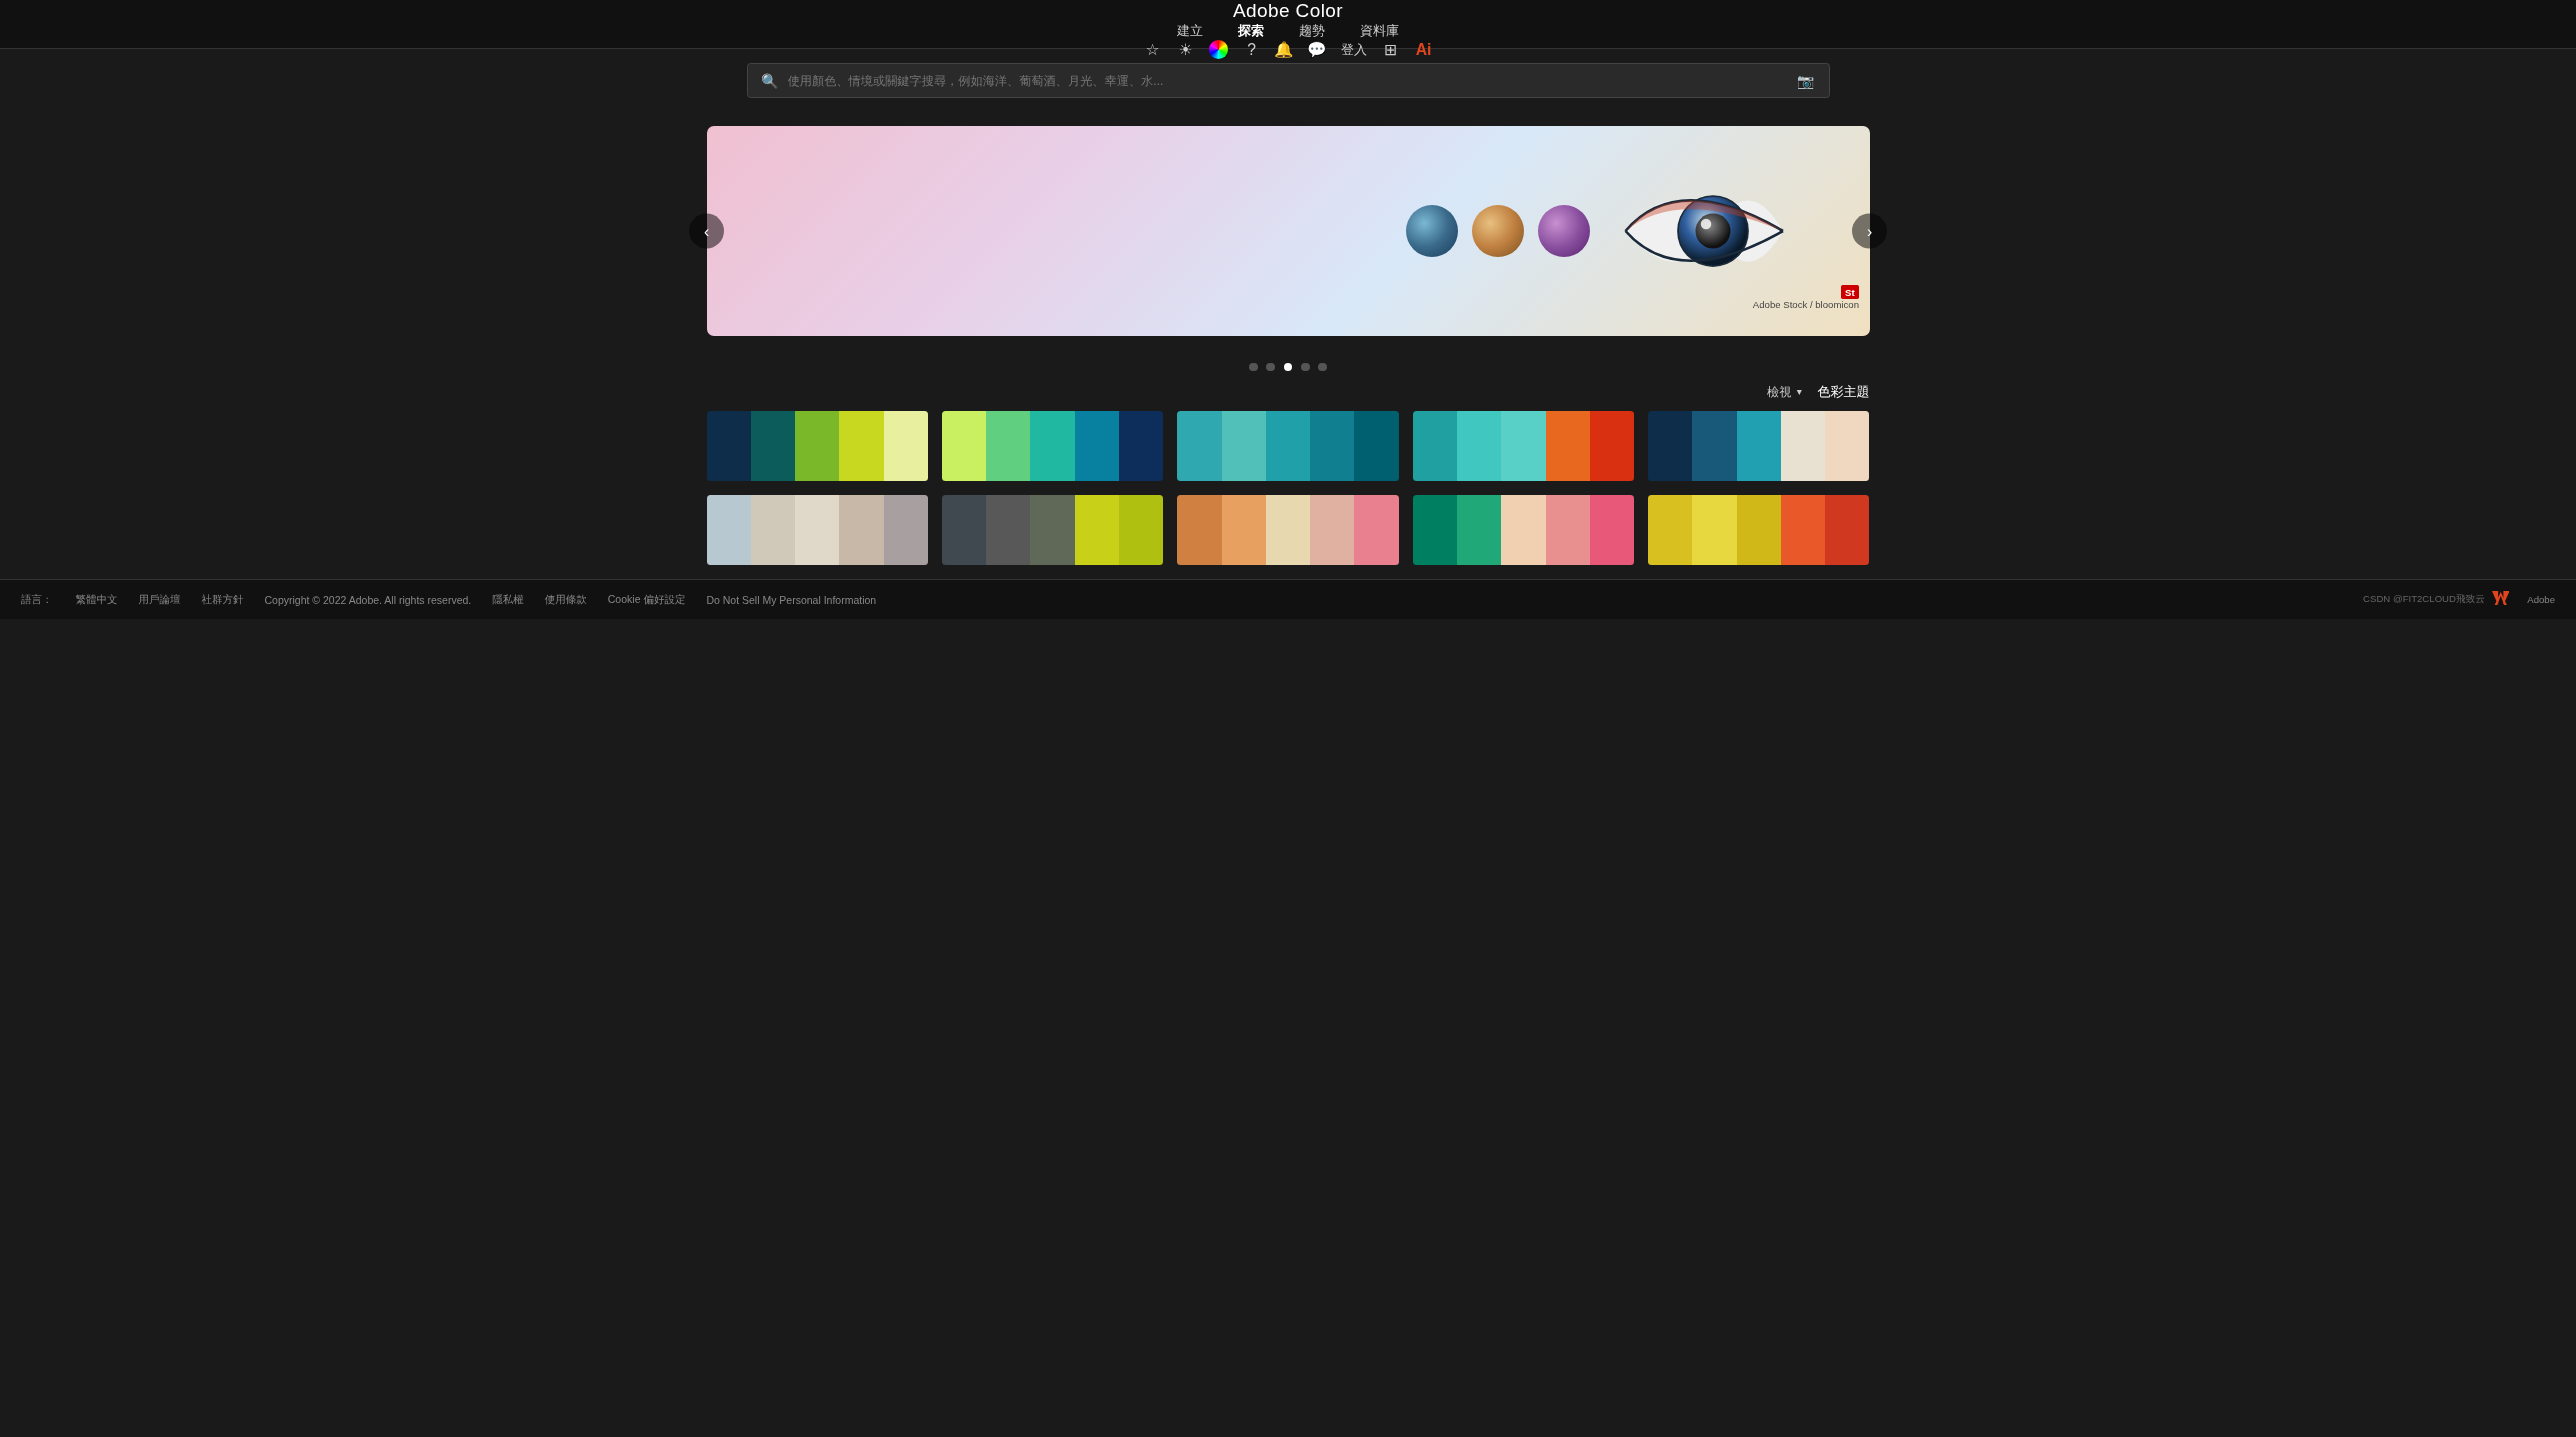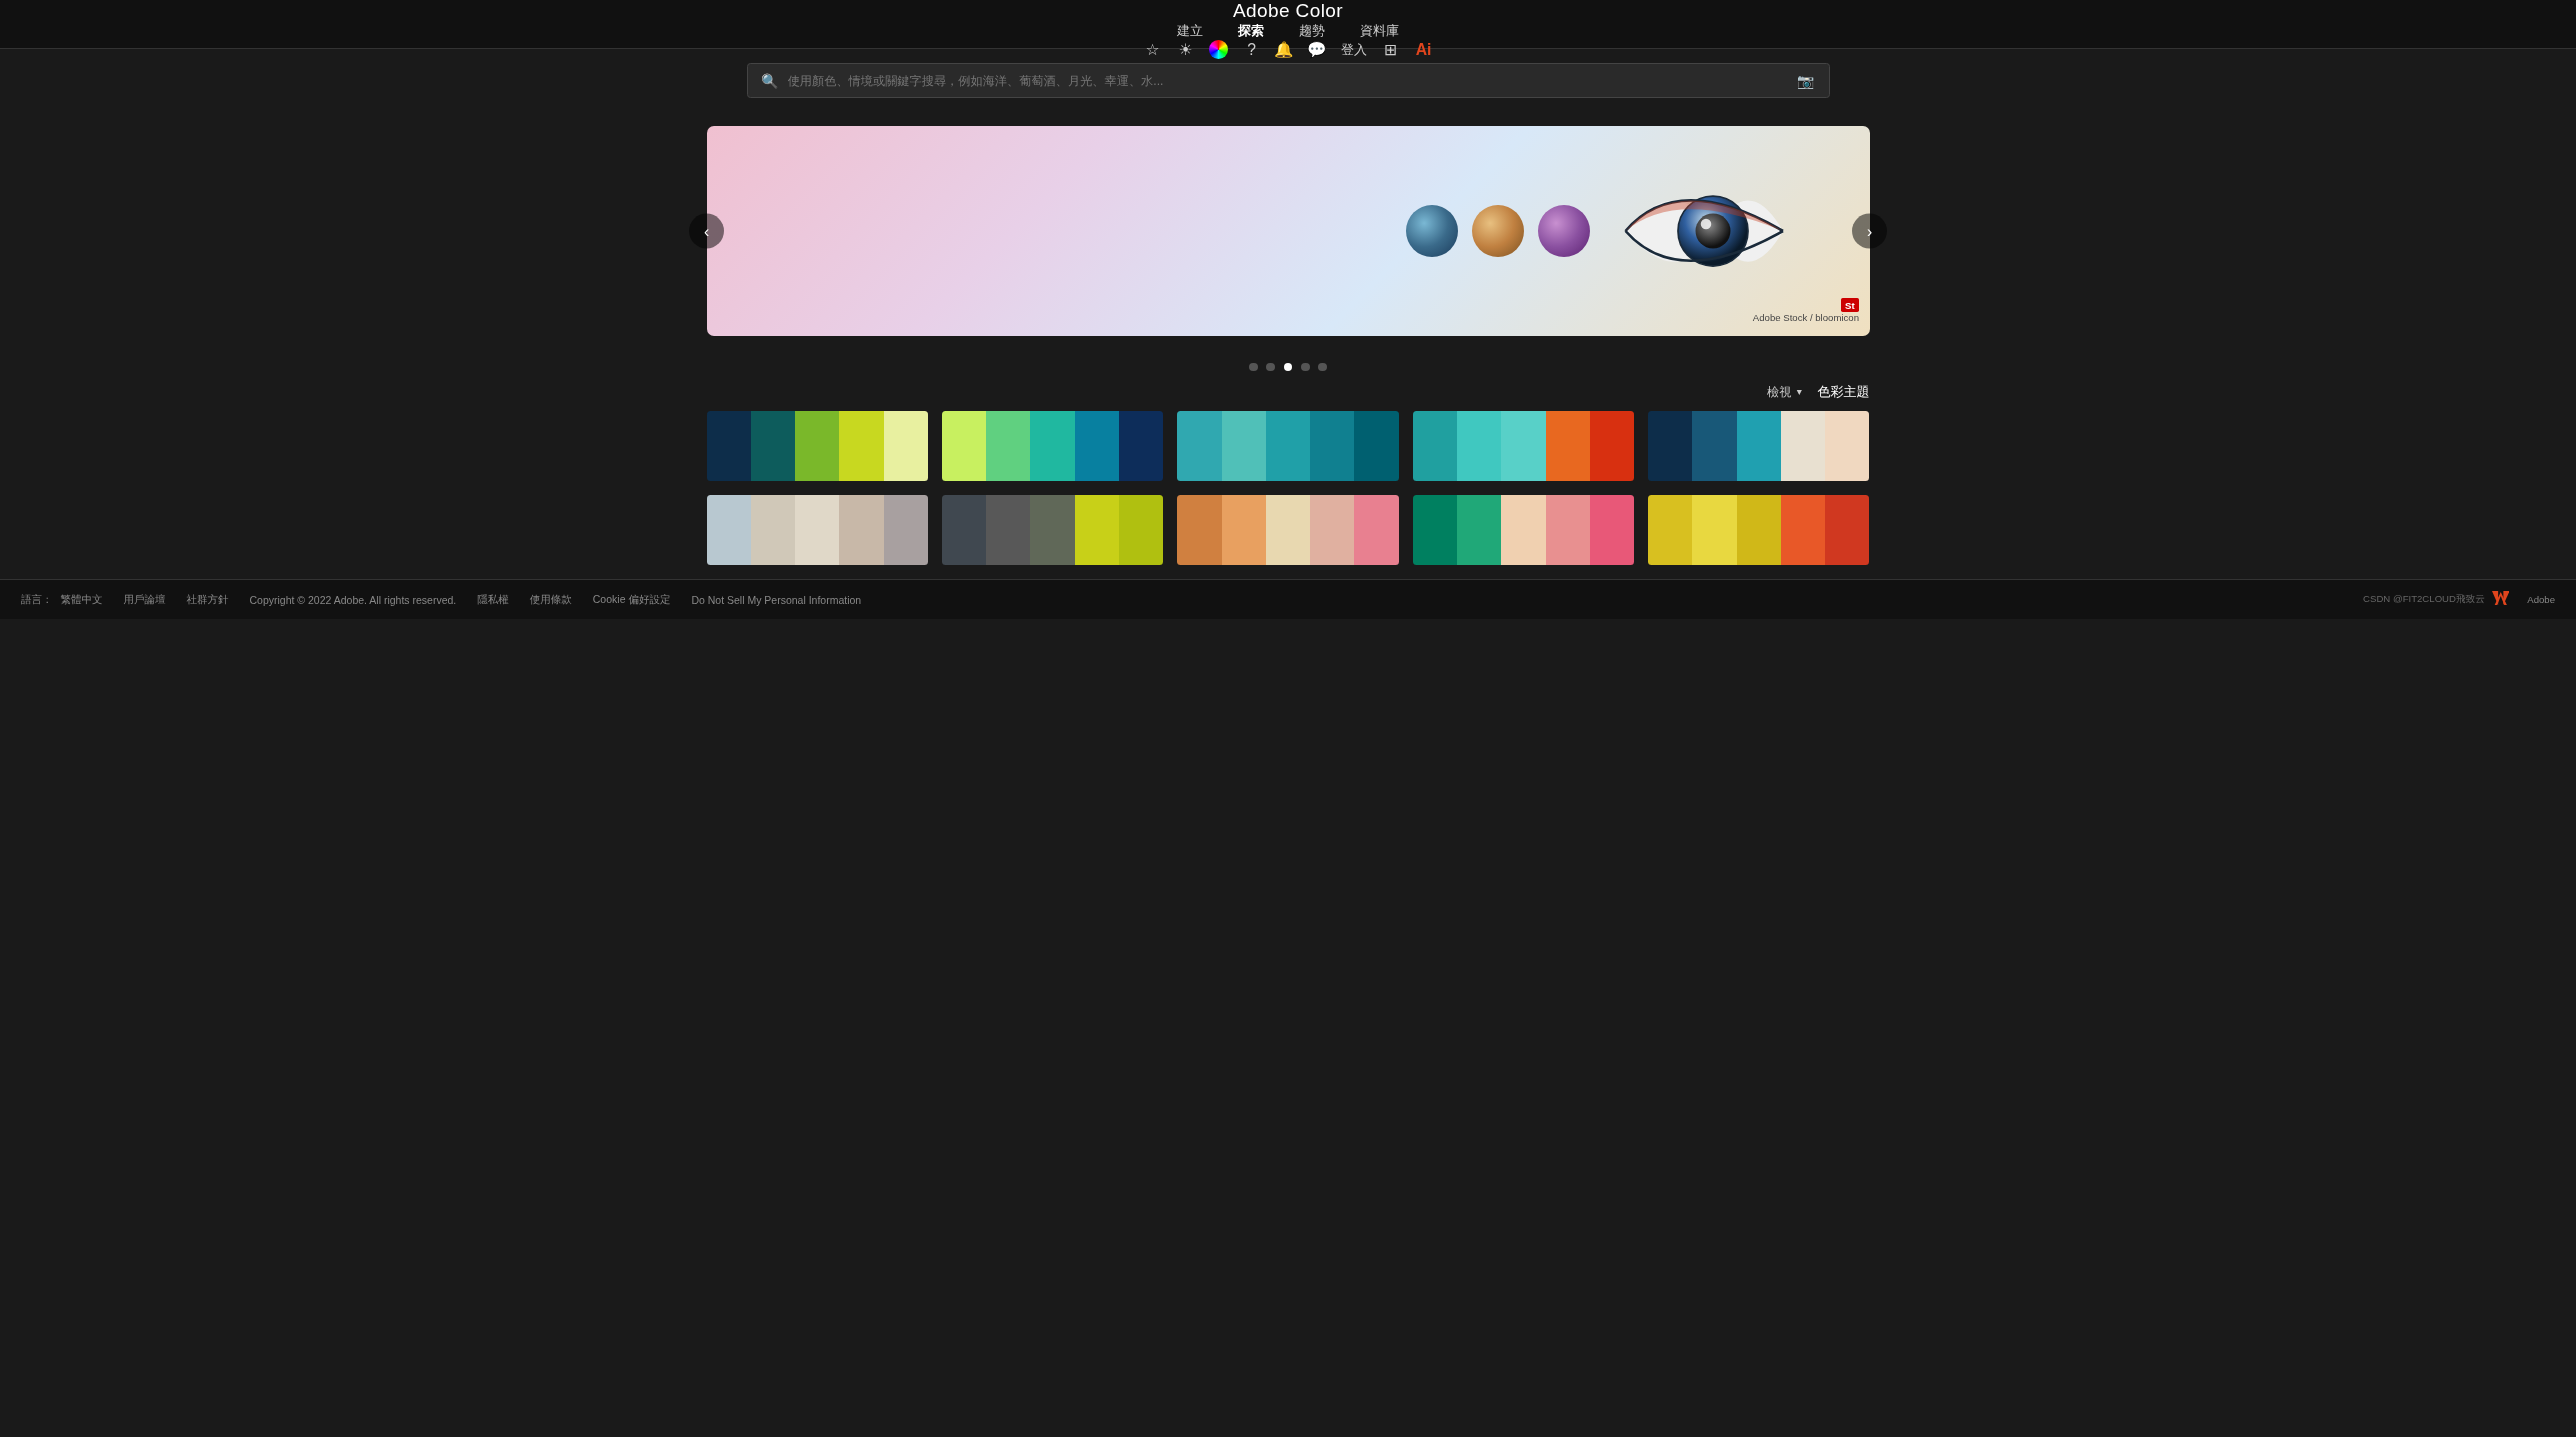--- a/index.html
+++ b/index.html
@@ -191,21 +191,21 @@
     .ball-purple {
       background: radial-gradient(circle at 35% 35%, #c890d0, #8a50a0, #5a2070);
     }
     .hero-eye {
       width: 210px;
       height: 140px;
       position: relative;
     }
     .hero-stock-credit {
       position: absolute;
-      bottom: 13px;
+      bottom: 26px;
       right: 10.5px;
       font-size: 9.6px;
       color: #444;
       text-align: right;
     }
     .stock-badge {
       background: #cc0000;
       color: #fff;
       font-size: 9.6px;
       font-weight: 700;
@@ -277,21 +277,21 @@
       border-top: 0.9px solid #333;
       padding: 10.5px 21px;
       display: flex;
       align-items: center;
       gap: 21px;
       font-size: 10.5px;
       color: #888;
       flex-wrap: wrap;
       margin-top: 7px;
     }
-    .footer-lang { display: flex; gap: 8px; justify-content: space-between; }
+    .footer-lang { display: flex; gap: 23px; justify-content: space-between; }
     .footer-lang a { color: #4a9fd4; text-decoration: none; }
     .footer a { color: #888; text-decoration: none; cursor: pointer; }
     .footer-right {
       margin-left: auto;
       display: flex;
       align-items: center;
       gap: 7px;
       color: #666;
       font-size: 9.6px;
     }

